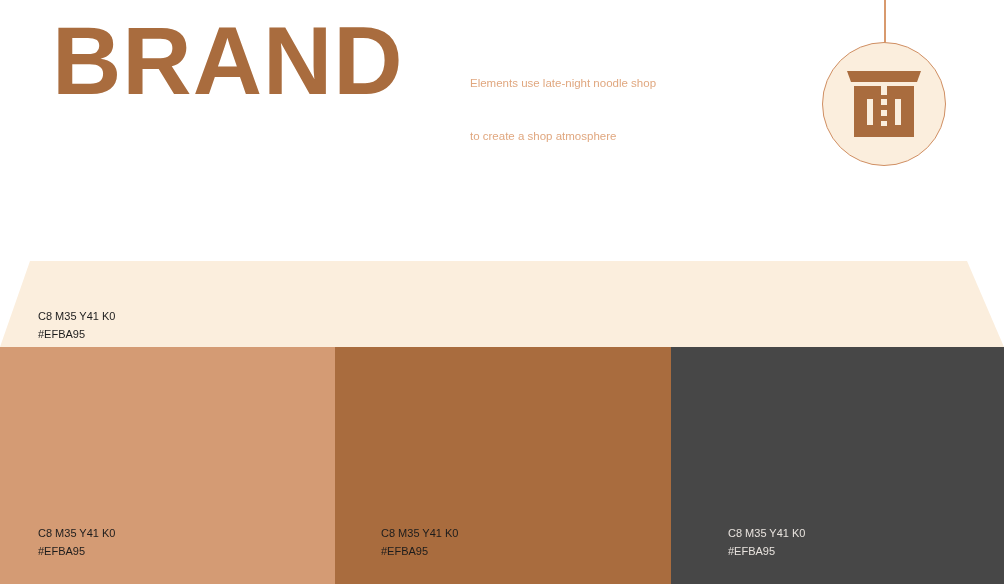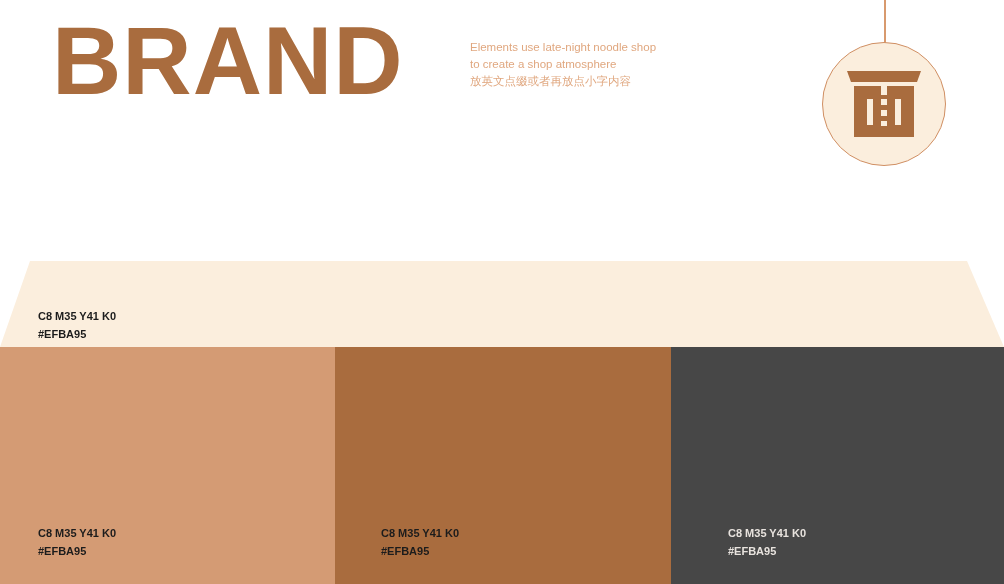--- a/index.html
+++ b/index.html
@@ -48,20 +48,21 @@
     position: absolute;
     left: 470px;
     top: 39px;
     width: 220px;
   }
   .subtitle-line {
     font-size: 11.5px;
     line-height: 17px;
     color: #e0a77f;
     white-space: nowrap;
+    margin-top: 36px;
   }
 
   
   .logo-wrap {
     position: absolute;
     left: 822px;
     top: 0px;
     width: 130px;
     height: 170px;
   }
@@ -134,21 +135,21 @@
     left: 38px;
     bottom: 26px;
     line-height: 14.5px;
   }
   .swatch.s2 .swatch-label { left: 46px; }
   .swatch.s3 .swatch-label { left: 57px; }
 
   .code-cmyk,
   .code-hex {
     font-size: 11px;
-    font-weight: bold;
+    font-weight: normal;
     color: #1c1c1c;
     white-space: nowrap;
   }
   .code-hex { margin-top: 3px; }
 
   .swatch.s3 .code-cmyk,
   .swatch.s3 .code-hex {
     color: #e8e3de;
   }
 </style>
@@ -157,21 +158,20 @@
 
 <div class="slide">
 
   <div class="title-block">
     <div class="title-line">BRAND</div>
   </div>
 
   <div class="subtitle-block">
     <div class="subtitle-line">Elements use late-night noodle shop</div>
     <div class="subtitle-line">to create a shop atmosphere</div>
-    <div class="subtitle-line">放英文点缀或者再放点小字内容</div>
   </div>
 
   <div class="logo-wrap">
     <div class="logo-cord"></div>
     <div class="logo-circle"></div>
     <div class="logo-glyph">
       <svg width="78" height="70" viewBox="0 0 78 70" aria-hidden="true">
 
         <path d="M2 2 H76 L72 13 H6 Z" fill="#a96c3e"></path>
 

